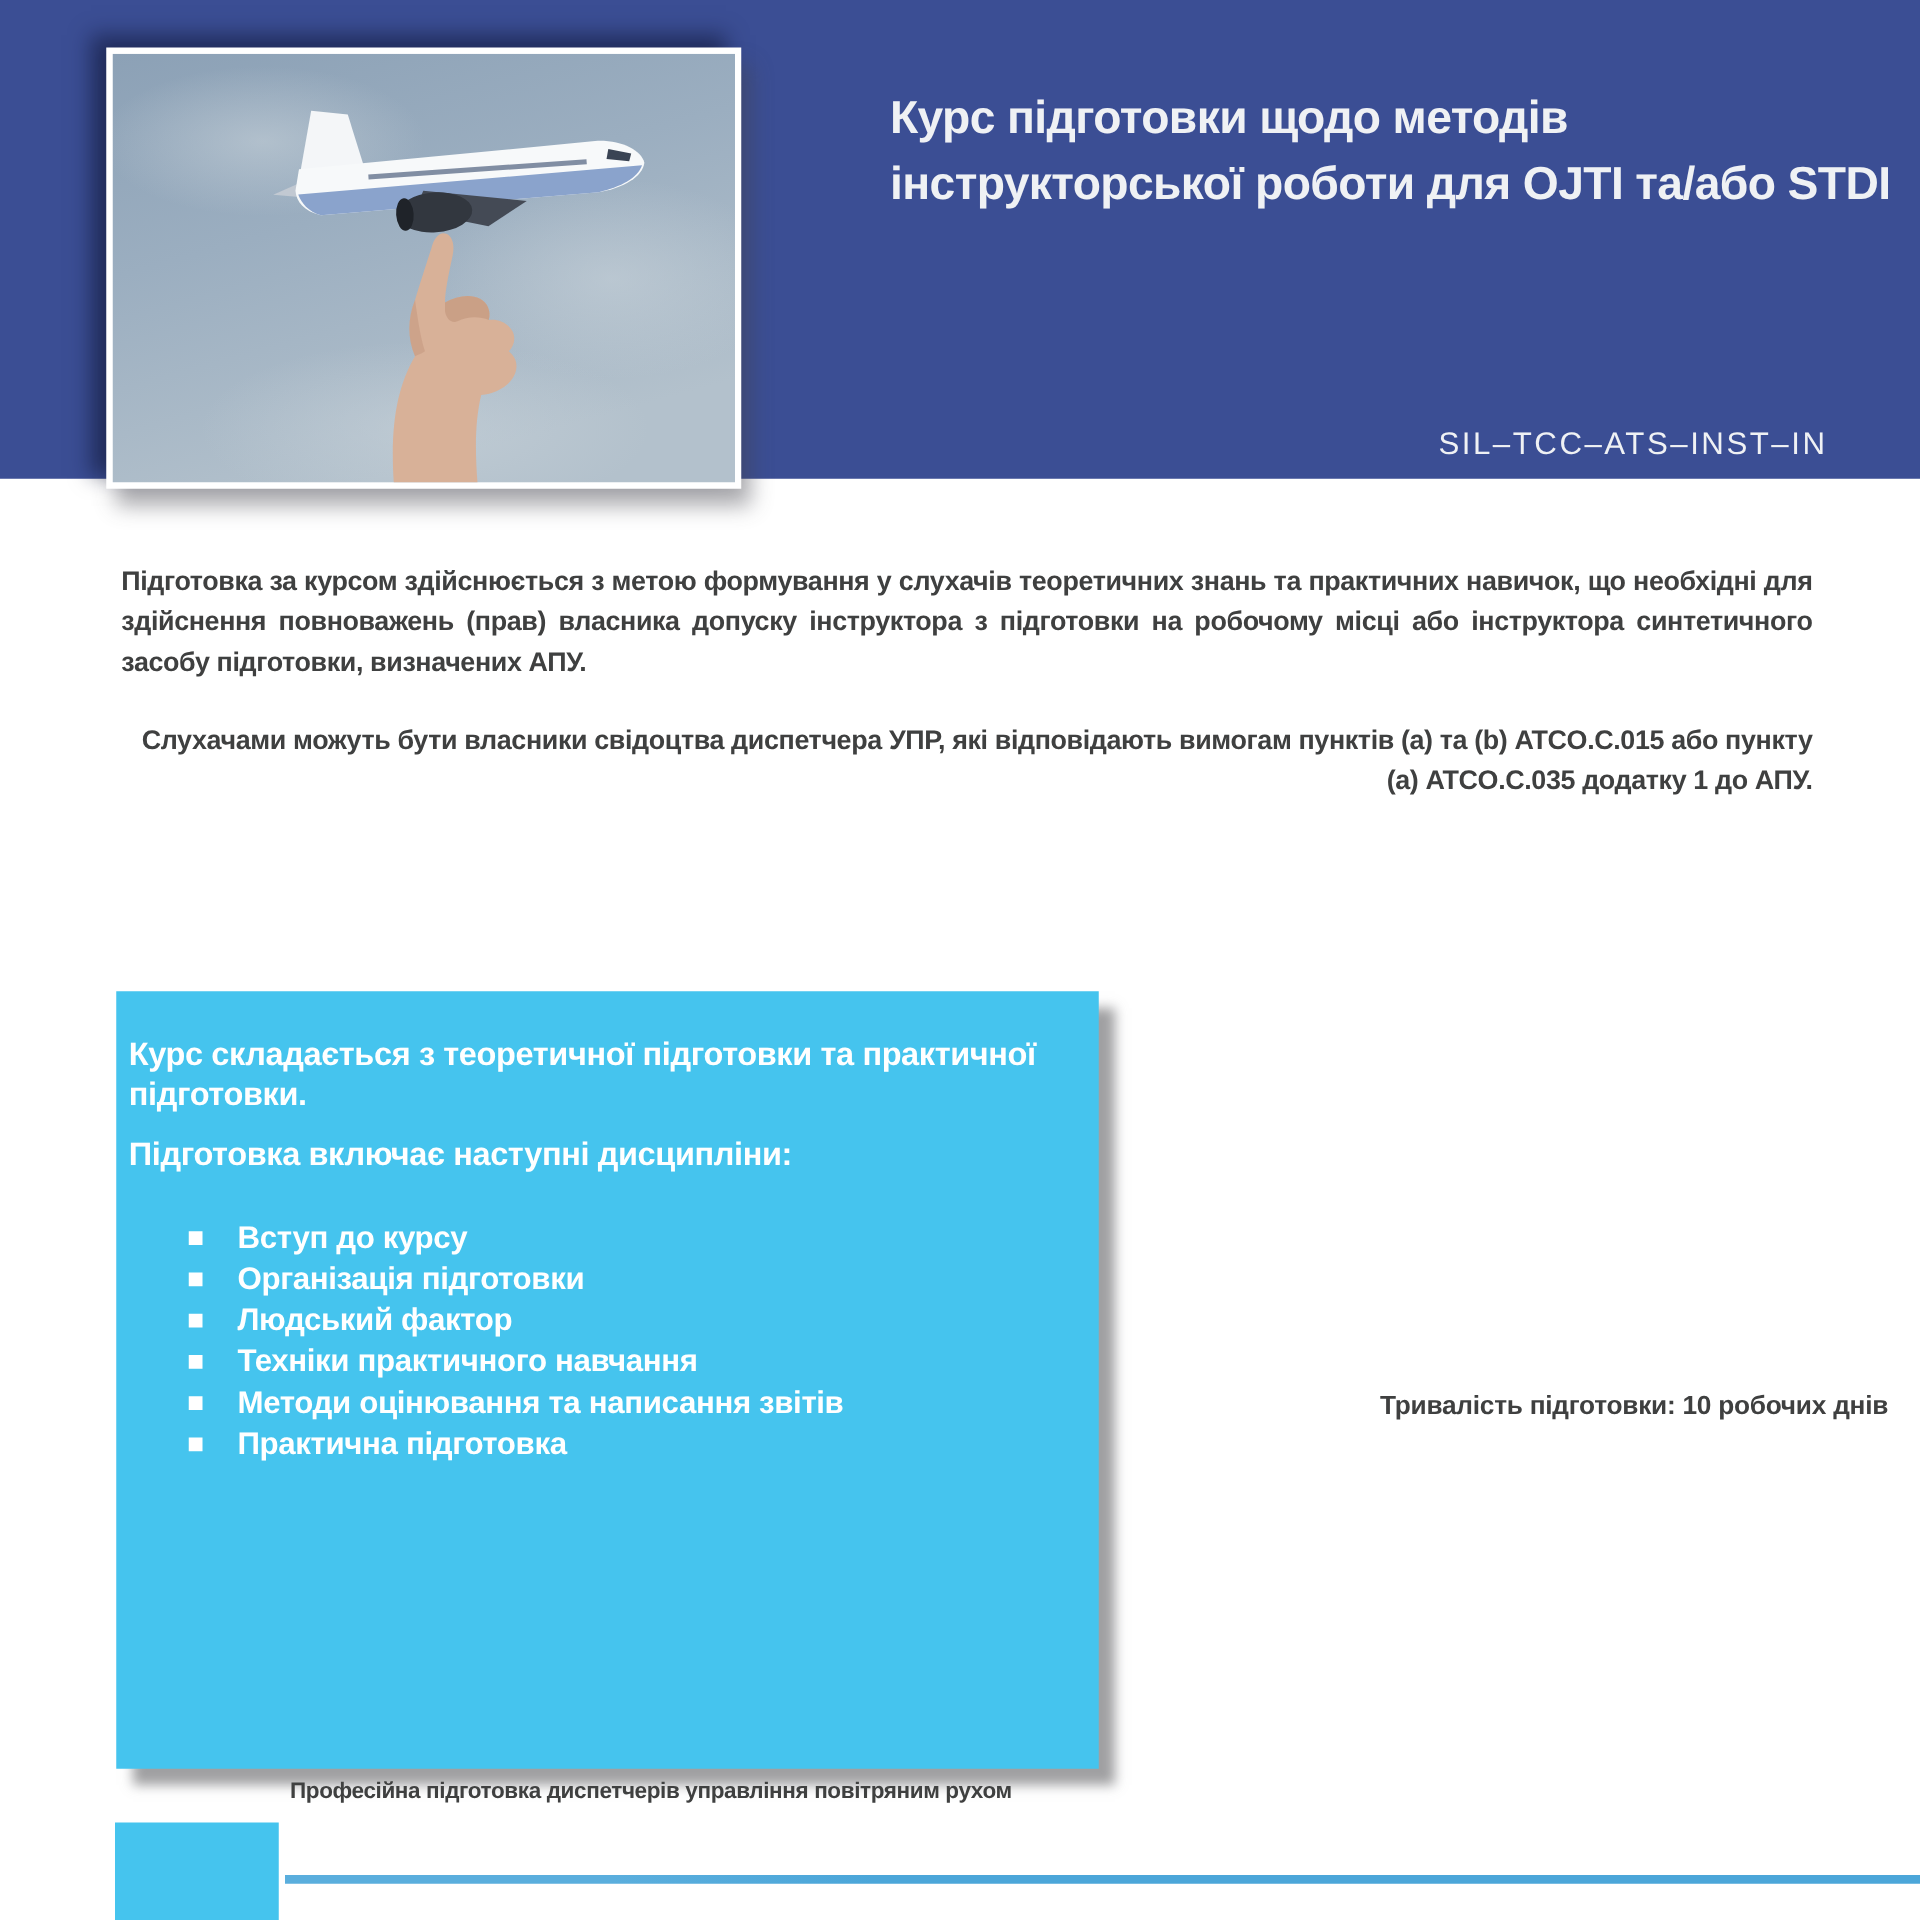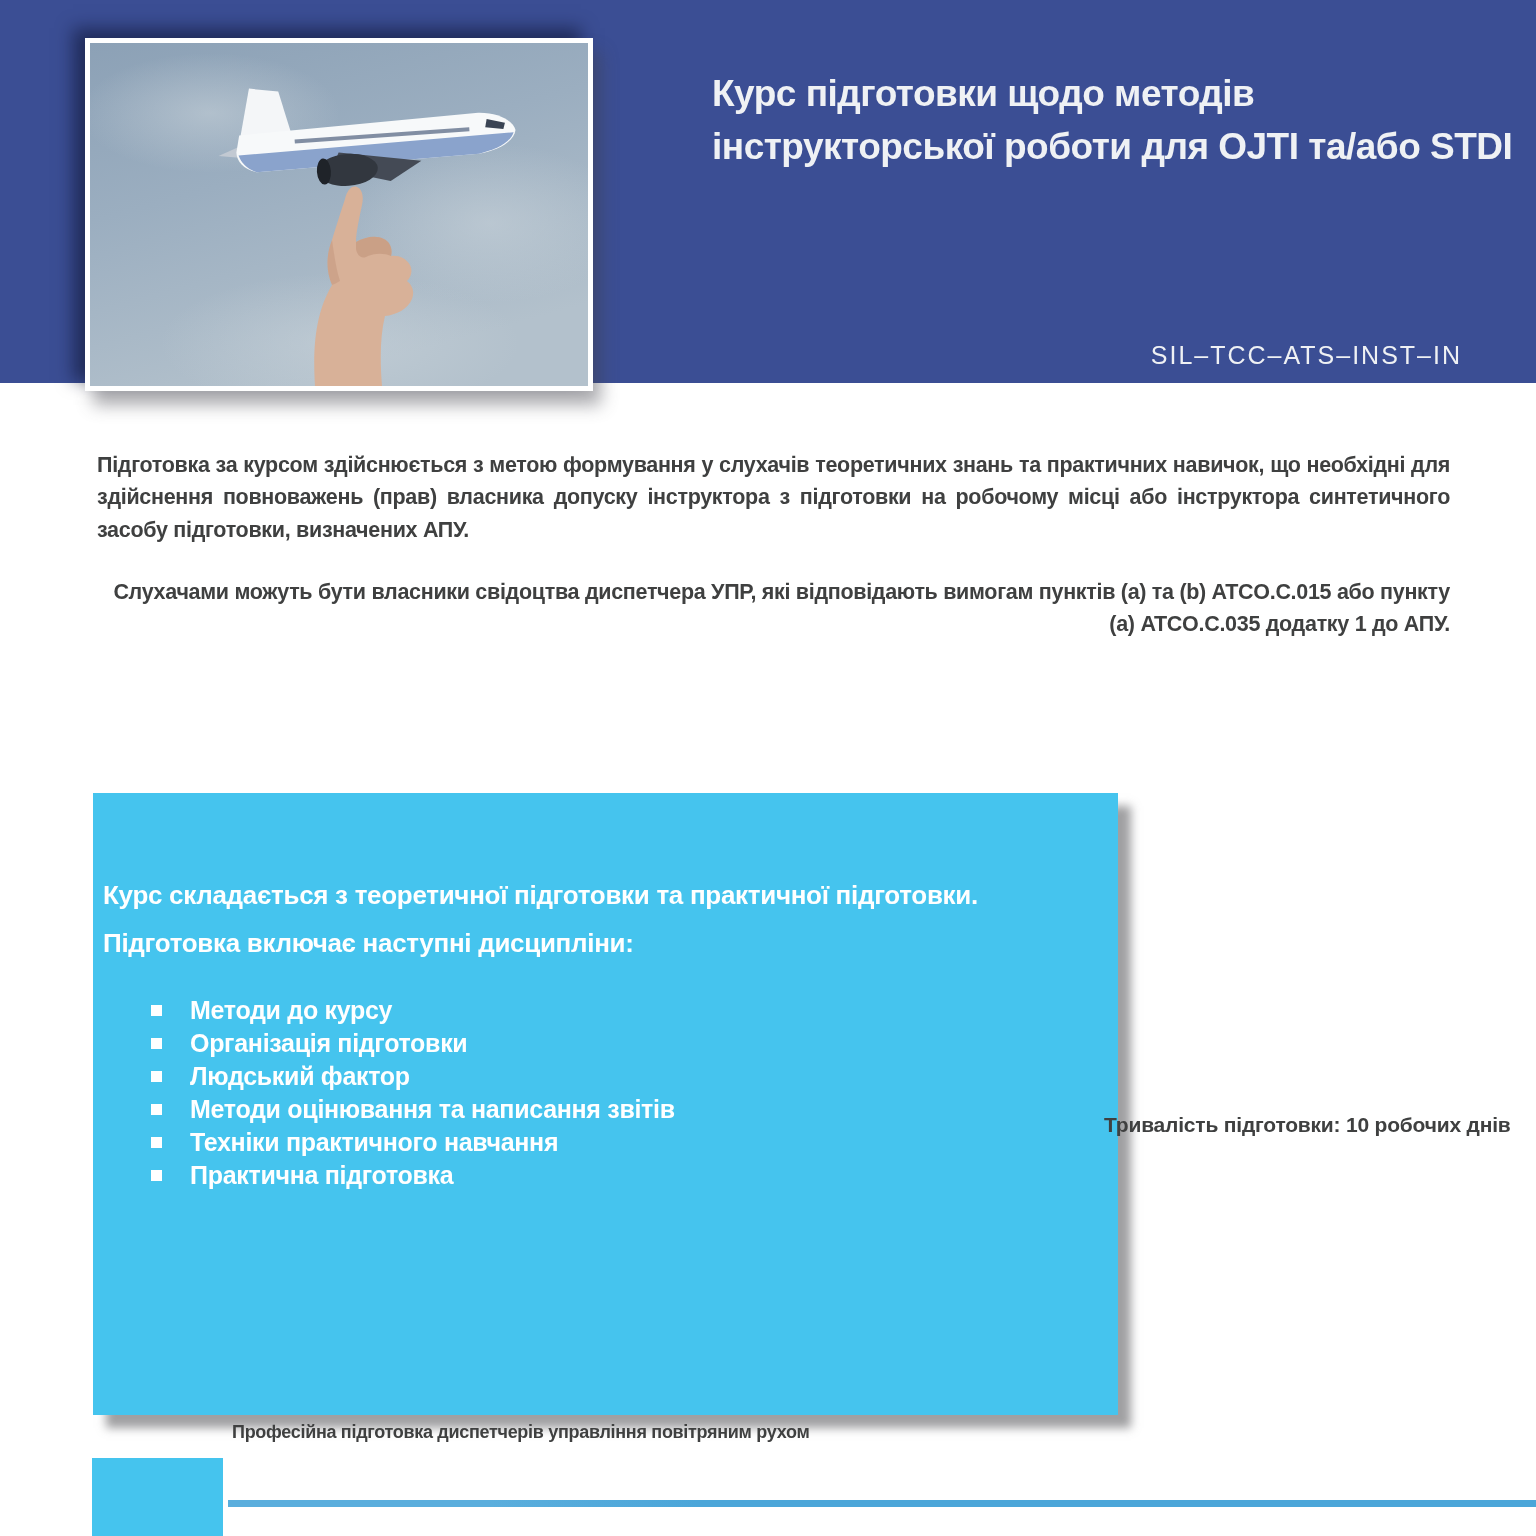--- a/index.html
+++ b/index.html
@@ -51,24 +51,24 @@
     position:absolute;left:85px;top:437px;width:1377px;
     color:var(--body-text);
     font-size:21.5px;font-weight:bold;line-height:1.5;
     letter-spacing:-0.3px;text-align:justify;
   }
   .intro p{margin:12px;}
   .intro p + p{margin-top:30px;text-align:right;}
 
   
   .course-box{
-    position:absolute;left:93px;top:793px;width:1025px;height:622px;
+    position:absolute;left:93px;top:793px;width:786px;height:622px;
     background:var(--accent);
     box-shadow:13px 13px 9px rgba(96,96,100,.6);
-    padding:86px 30px 0 10px;
+    padding:34px 30px 0 10px;
     color:#ffffff;
   }
   .box-line{
     font-size:26px;font-weight:bold;line-height:32px;letter-spacing:-0.3px;
   }
   .box-line2{margin-top:16px;}
   .disciplines{
     list-style:none;margin:35px 0 0 0;padding:0;
   }
   .disciplines li{
@@ -180,37 +180,37 @@
   <p>Підготовка за курсом здійснюється з метою формування у слухачів теоретичних знань та практичних навичок, що необхідні для здійснення повноважень (прав) власника допуску інструктора з підготовки на робочому місці або інструктора синтетичного засобу підготовки, визначених АПУ.</p>
   <p>Слухачами можуть бути власники свідоцтва диспетчера УПР, які відповідають вимогам пунктів (a) та (b) ATCO.C.015 або пункту (a) ATCO.C.035 додатку 1 до АПУ.</p>
 </div>
 
 <div class="course-box">
   <div class="box-line box-line1">Курс складається з теоретичної підготовки та практичної підготовки.</div>
   <div class="box-line box-line2">Підготовка включає наступні дисципліни:</div>
   <ul class="disciplines">
     <li>
       <span class="bullet"></span>
-      <span>Методи до курсу</span>
+      <span>Вступ до курсу</span>
     </li>
     <li>
       <span class="bullet"></span>
       <span>Організація підготовки</span>
     </li>
     <li>
       <span class="bullet"></span>
       <span>Людський фактор</span>
     </li>
     <li>
       <span class="bullet"></span>
+      <span>Техніки практичного навчання</span>
+    </li>
+    <li>
+      <span class="bullet"></span>
       <span>Методи оцінювання та написання звітів</span>
-    </li>
-    <li>
-      <span class="bullet"></span>
-      <span>Техніки практичного навчання</span>
     </li>
     <li>
       <span class="bullet"></span>
       <span>Практична підготовка</span>
     </li>
   </ul>
 </div>
 
 <div class="duration-note">Тривалість підготовки: 10 робочих днів</div>
 

